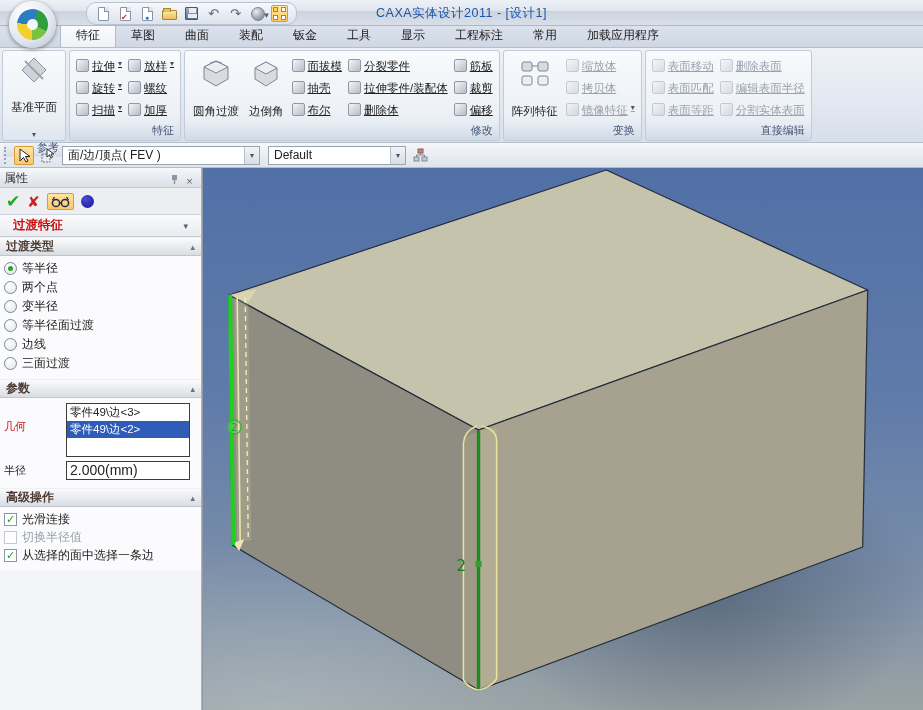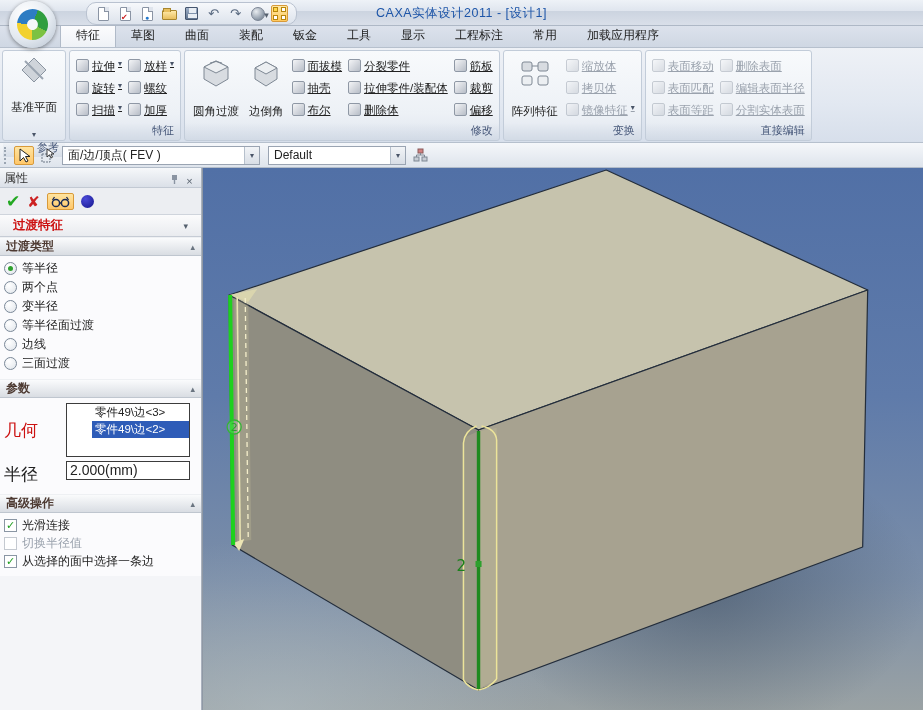--- a/index.html
+++ b/index.html
@@ -107,25 +107,25 @@
     background:linear-gradient(180deg,#fafbfc,#d9dde3); border-top:1px solid #eef0f3; border-bottom:1px solid #bfc6cf; }
   .sechead .stitle { flex:1; font-weight:bold; font-size:12px; color:#4d3a32; }
   .collapse { font-size:9px; color:#6a7480; }
   .secbody { background:#fbfbfd; padding:3px 4px 6px; }
   .optrow { display:flex; align-items:center; gap:5px; height:19px; font-size:12px; }
   .radio { width:13px; height:13px; border-radius:50%; border:1px solid #7a8898;
     background:radial-gradient(circle at 35% 30%,#fff,#dfe4ea); position:relative; flex:0 0 13px; }
   .radio.sel::after { content:""; position:absolute; left:3px; top:3px; width:5px; height:5px;
     border-radius:50%; background:#2ea02e; }
   .paramgrid { display:flex; align-items:flex-start; gap:4px; padding:2px 0; }
-  .plabel { width:58px; font-size:17px; padding-top:16px; }
+  .plabel { width:58px; font-size:11px; padding-top:16px; }
   .plabel.red { color:#cc1111; }
   .plabel.mid { padding-top:2px; }
   .geolist { width:124px; height:54px; background:#fff; border:1px solid #3c3c3c; overflow:hidden; }
-  .geoitem { height:17px; line-height:17px; padding:0 3px; font-size:11.5px; white-space:nowrap;margin-left:25px; }
+  .geoitem { height:17px; line-height:17px; padding:0 3px; font-size:11.5px; white-space:nowrap; }
   .geoitem.sel { background:#2e5cb8; color:#fff; }
   .textbox { width:124px; height:19px; background:#fff; border:1px solid #3c3c3c;
     font-size:14px; line-height:17px; padding:0 3px; }
   .chkrow { display:flex; align-items:center; gap:5px; height:18px; font-size:12px; }
   .chk { width:13px; height:13px; border:1px solid #8a96a4; background:#fff; flex:0 0 13px;
     display:flex; align-items:center; justify-content:center; font-size:11px; color:#1f9e1f; font-weight:bold; line-height:1; }
   .chkrow.disabled .chk { border-color:#c4c9d0; color:#c4c9d0; }
   .panel-fill { flex:1; background:#f4f5f8; }
   
   .viewport { flex:1; position:relative; border-left:1px solid #8f98a4;

